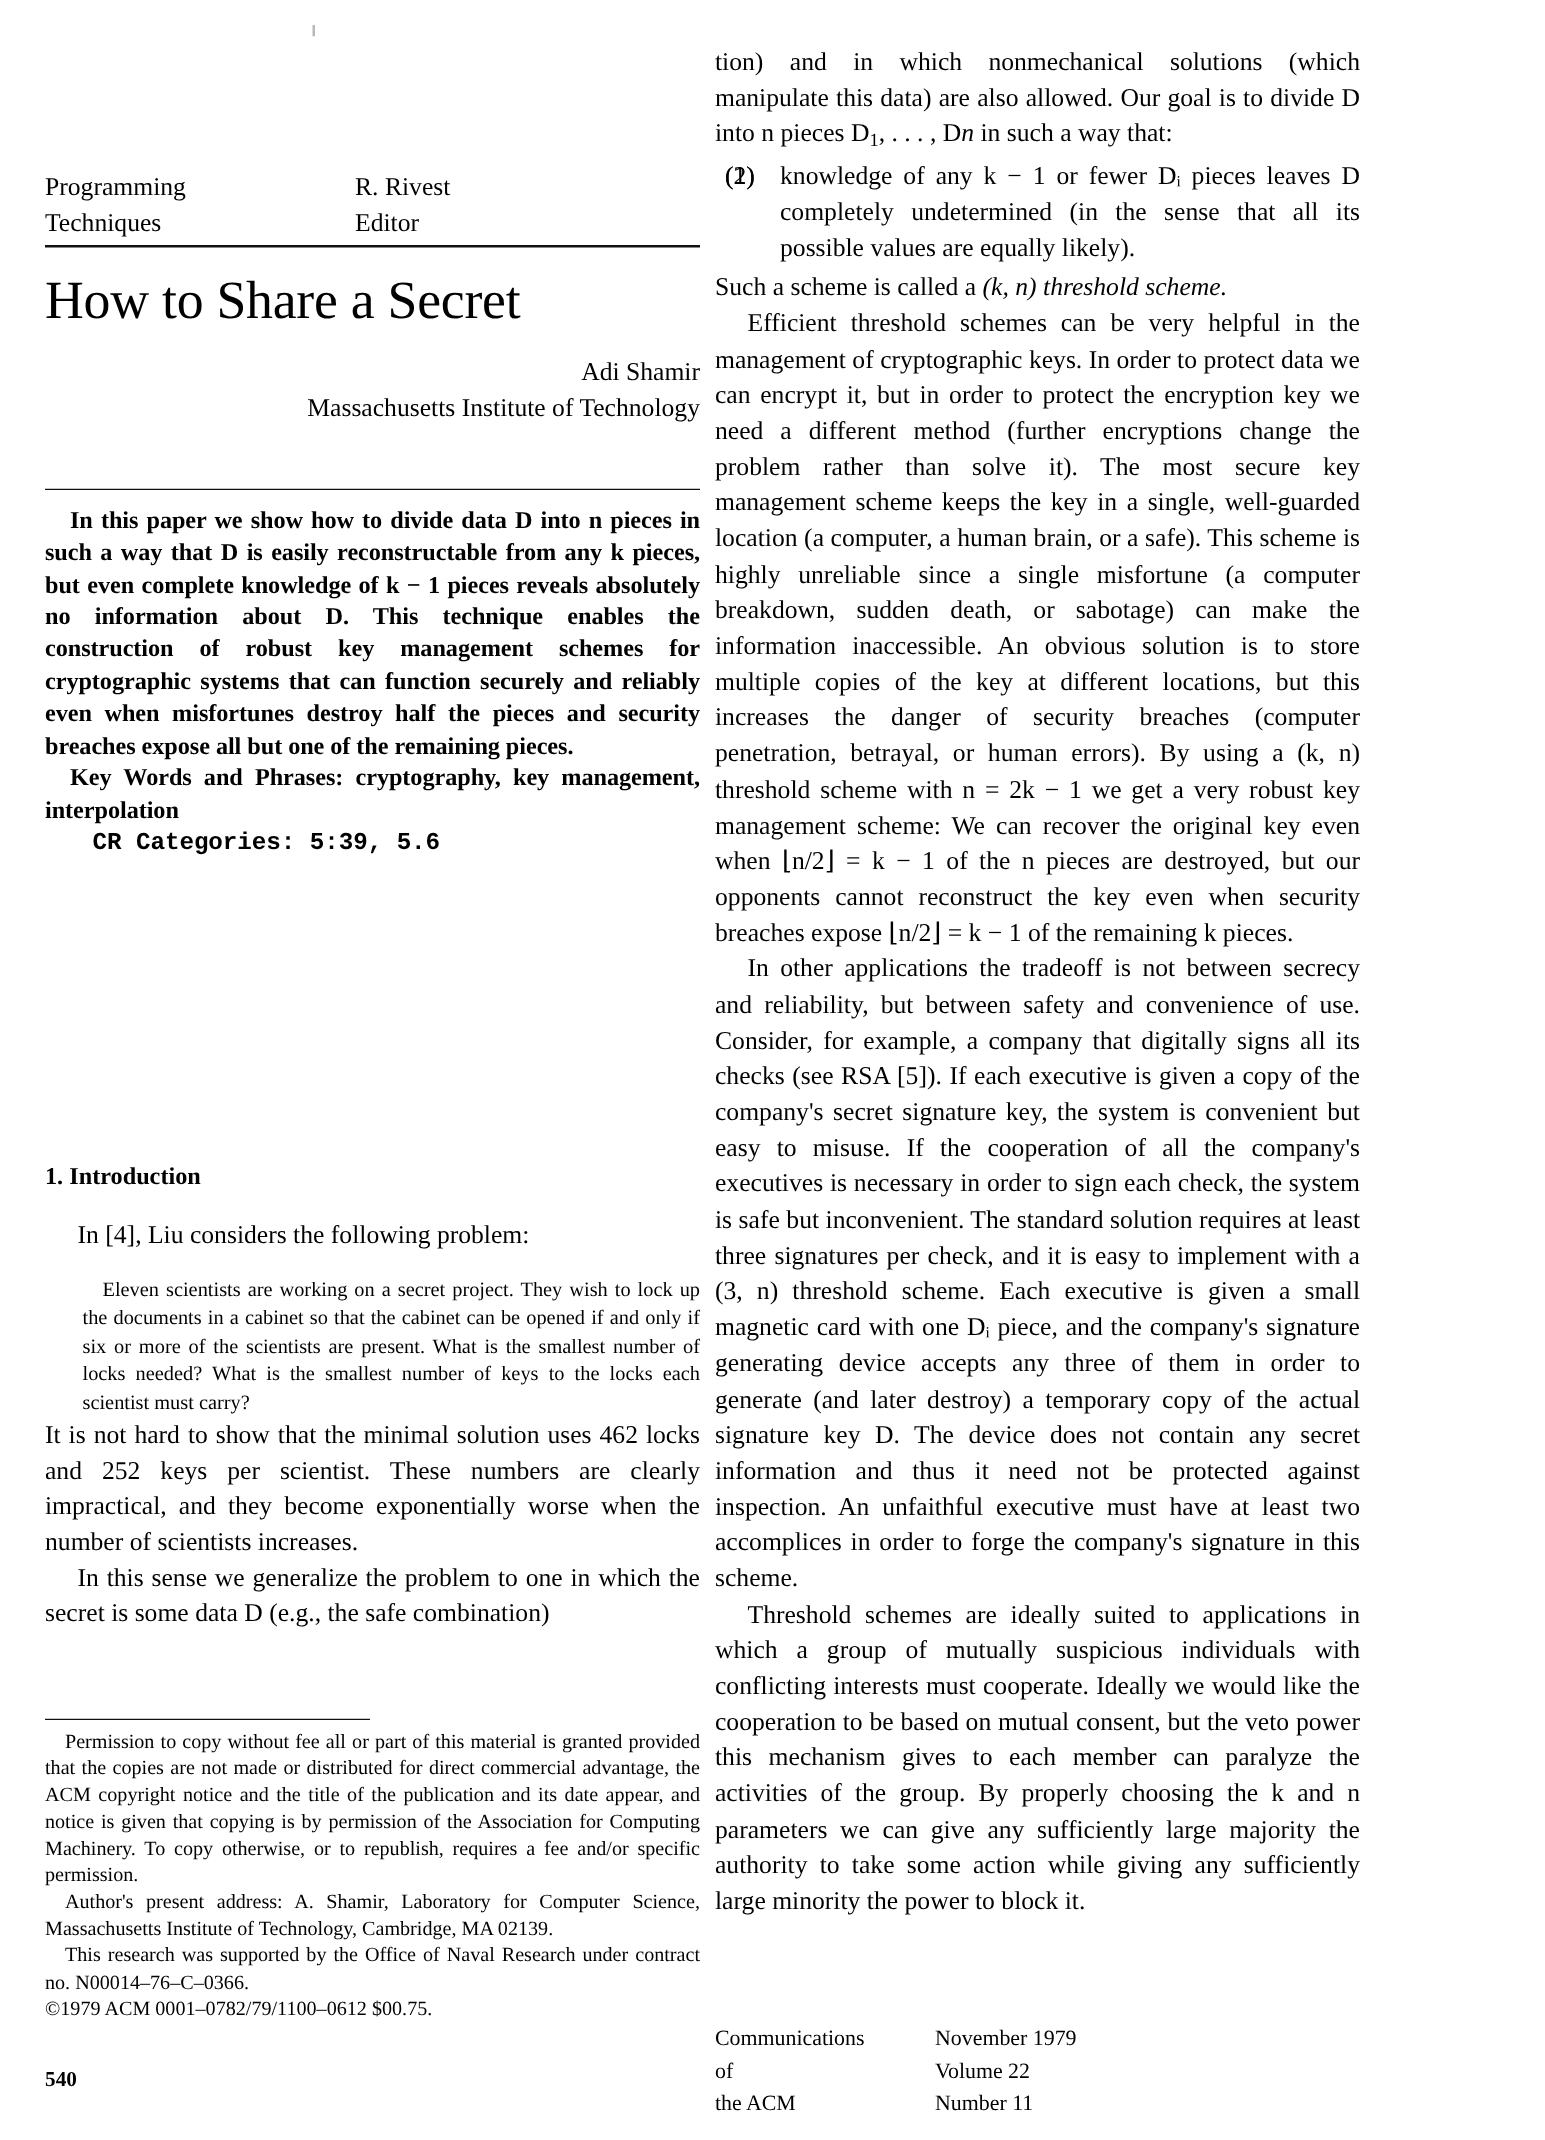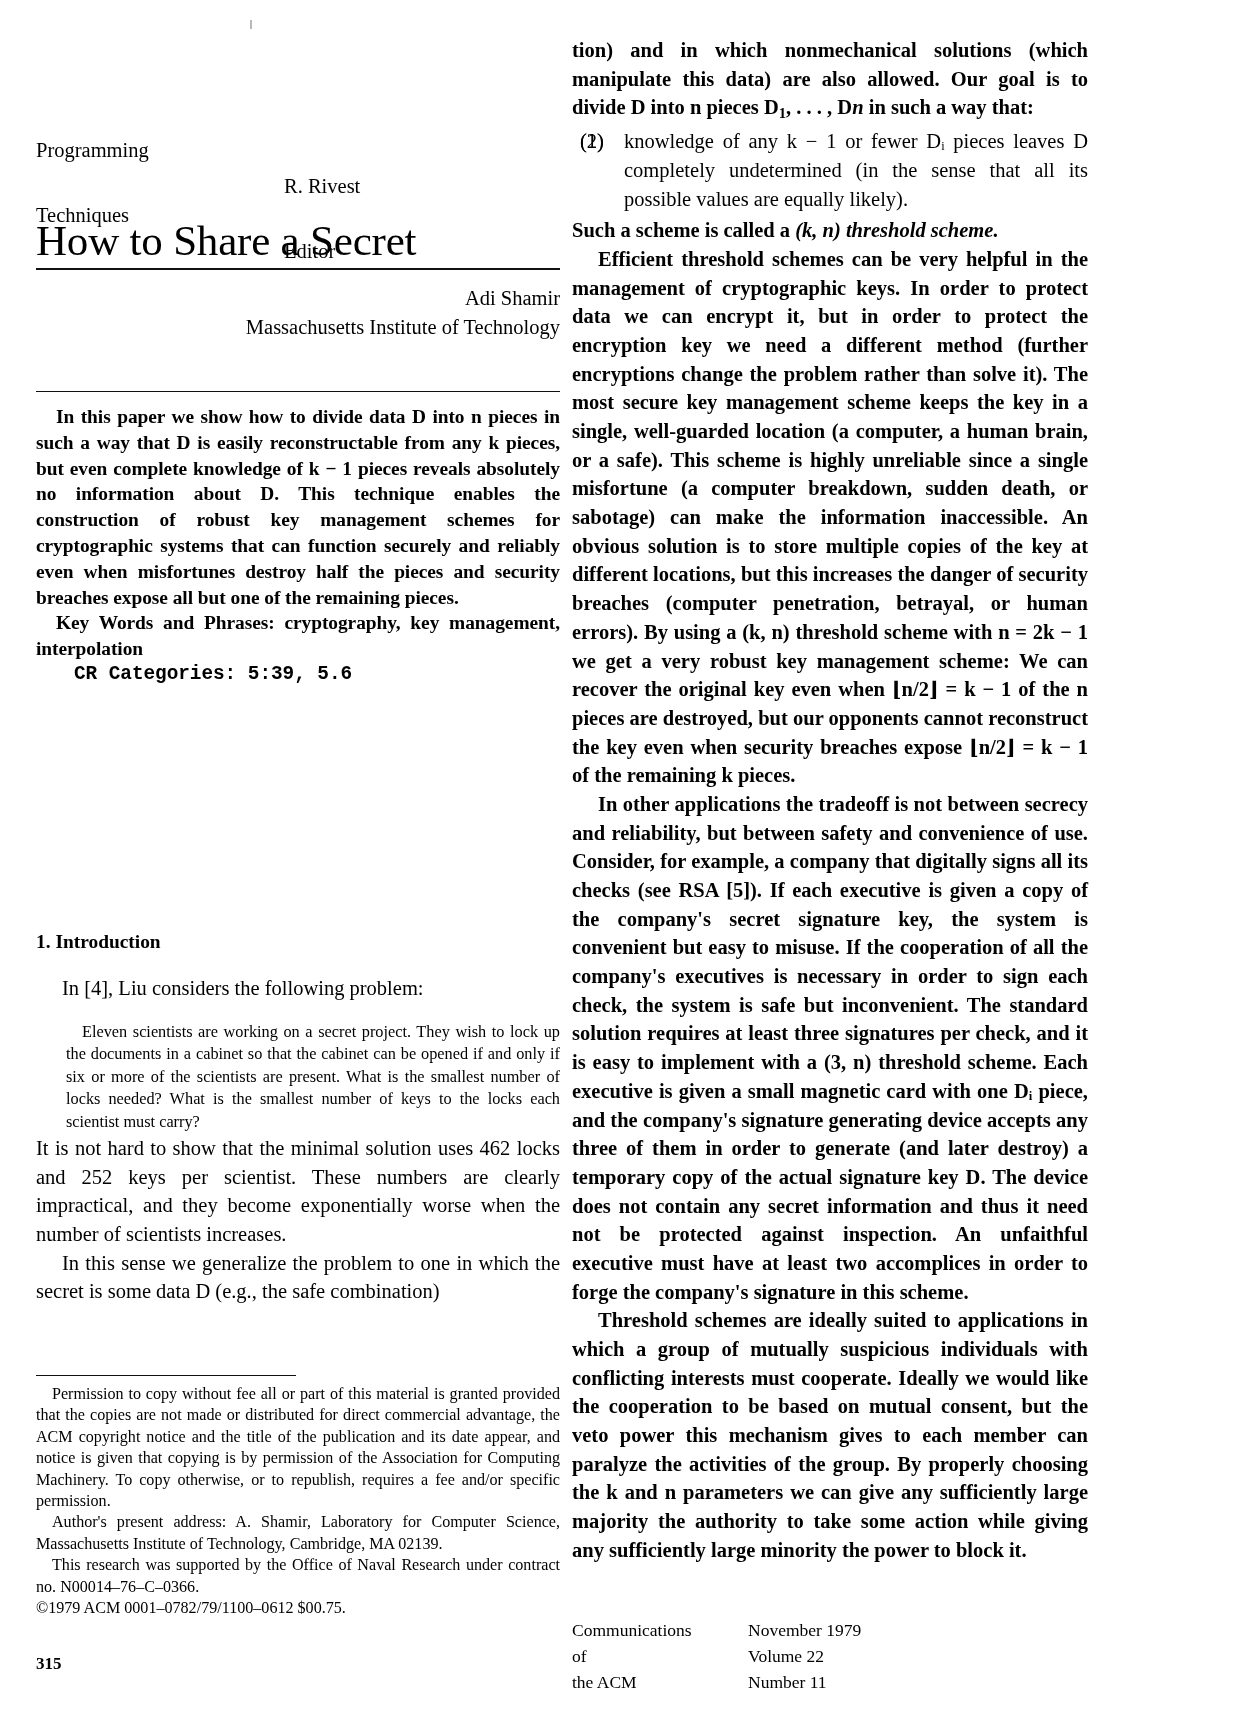--- a/index.html
+++ b/index.html
@@ -45,21 +45,21 @@
     top: 100px;
     left: 0;
     width: 524px;
     font-size: 20.5px;
     line-height: 1.42;
   }
   .masthead-row {
     display: flex;
   }
   .masthead-col-a { width: 248px; }
-  .masthead-col-b { width: 260px; margin-top: 36px; }
+  .masthead-col-b { width: 260px; }
   .rule-heavy {
     border-top: 2.6px solid #111;
     margin-top: 2px;
     width: 524px;
   }
 
   .article-title {
     position: absolute;
     top: 182px;
     left: 0;
@@ -174,21 +174,21 @@
     font-size: 17px;
     font-weight: bold;
   }
 
   
   .rbody {
     font-size: 20.5px;
     line-height: 1.40;
     text-align: justify;
   }
-  .rbody p { margin: 0; font-weight: bold; }
+  .rbody p { margin: 0; }
   .rbody p.ind { text-indent: 26px; }
   .rbody p.noind { text-indent: 0; }
 
   ol.numlist {
     margin: 3px 0 3px 0;
     padding: 0;
     list-style: none;
     font-size: 20.5px;
     line-height: 1.40;
   }
@@ -282,21 +282,21 @@
 
     <div class="rule-footnote"></div>
 
     <div class="footnote">
       <p>Permission to copy without fee all or part of this material is granted provided that the copies are not made or distributed for direct commercial advantage, the ACM copyright notice and the title of the publication and its date appear, and notice is given that copying is by permission of the Association for Computing Machinery. To copy otherwise, or to republish, requires a fee and/or specific permission.</p>
       <p>Author's present address: A. Shamir, Laboratory for Computer Science, Massachusetts Institute of Technology, Cambridge, MA 02139.</p>
       <p>This research was supported by the Office of Naval Research under contract no. N00014–76–C–0366.</p>
       <p class="flush">©1979 ACM 0001–0782/79/1100–0612 $00.75.</p>
     </div>
 
-    <div class="page-number">315</div>
+    <div class="page-number">540</div>
 
   </div>
 
   <div class="col-right">
     <div class="rbody">
 
       <p class="noind"><span>tion) and in which nonmechanical solutions (which manipulate this data) are also allowed. Our goal is to divide D into n pieces D</span><span class="sub">1</span><span>, . . . , D</span><i class="mv">n</i><span> in such a way that:</span></p>
 
       <ol class="numlist">
         <li>

